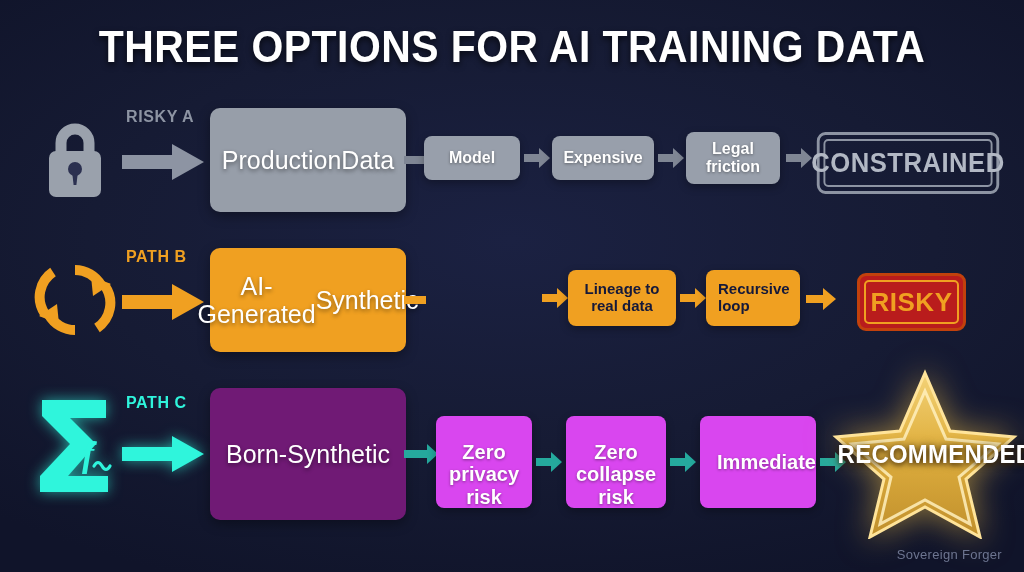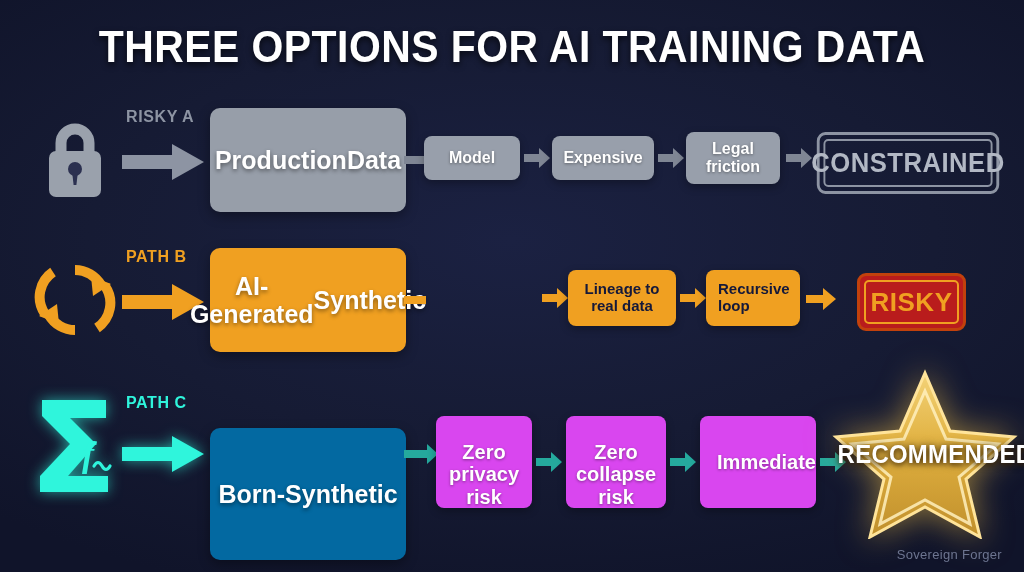--- a/index.html
+++ b/index.html
@@ -51,28 +51,28 @@
   
   .big-arrow{position:absolute;left:122px;top:44px;width:82px;height:36px;}
 
   
   .main-box{
     position:absolute;left:210px;
     width:196px;
     border-radius:10px;
     display:flex;align-items:center;justify-content:center;
     text-align:center;
-    color:#ffffff;font-weight:bold;
+    color:#ffffff;font-weight:normal;
     text-shadow:0 2px 4px rgba(0,0,0,.45);
     box-shadow:0 4px 12px rgba(0,0,0,.35);
     line-height:1.12;
   }
   .main-box.a{top:8px;height:104px;font-size:25px;background:#979ea9;}
   .main-box.b{top:8px;height:104px;font-size:25px;background:#f0a021;}
-  .main-box.c{top:8px;height:132px;font-size:25px;background:#0369a1;margin-top:40px;}
+  .main-box.c{top:8px;height:132px;font-size:25px;background:#701a75;}
 
   
   .pill{
     position:absolute;
     border-radius:8px;
     display:flex;align-items:center;justify-content:center;
     text-align:center;font-weight:bold;
     line-height:1.12;
     box-shadow:0 3px 8px rgba(0,0,0,.3);
   }

